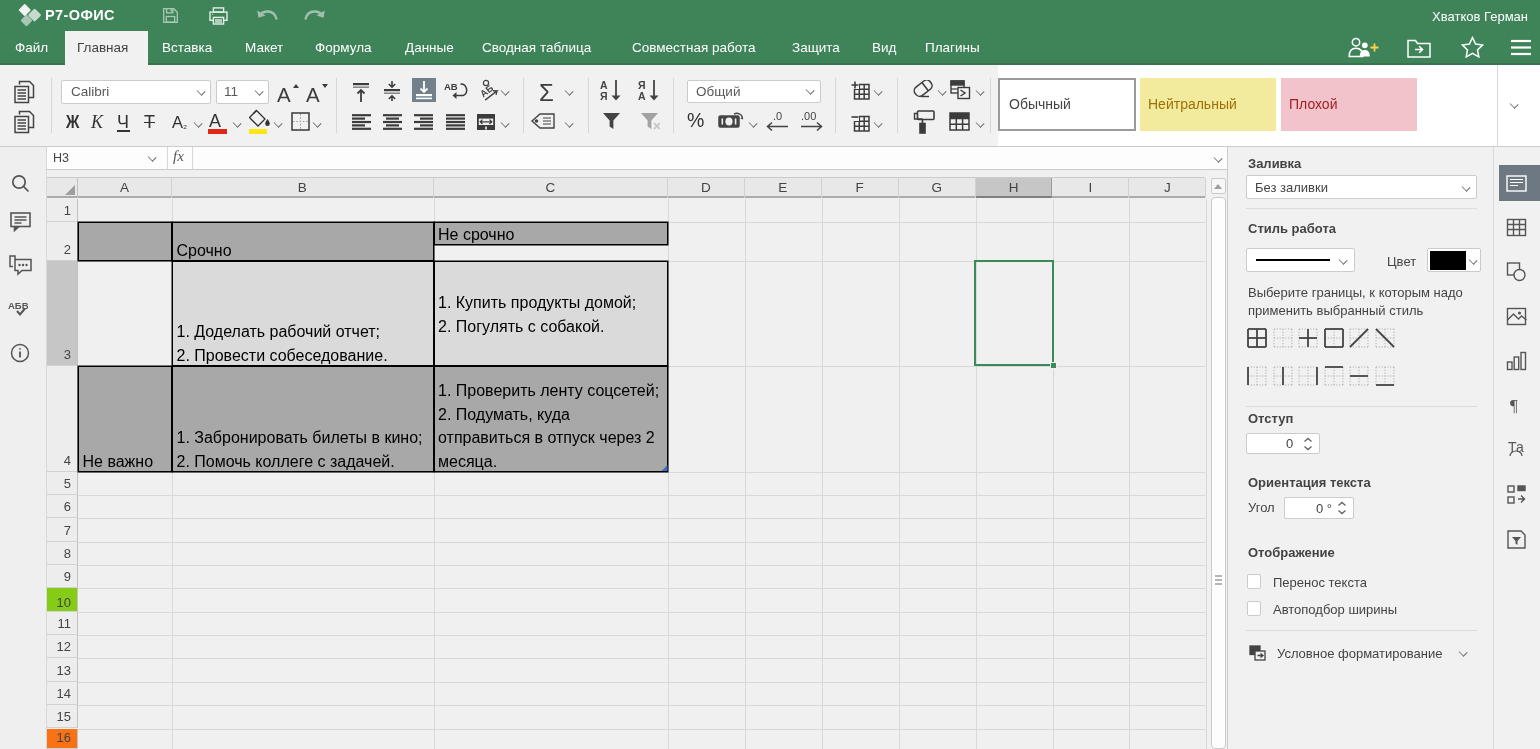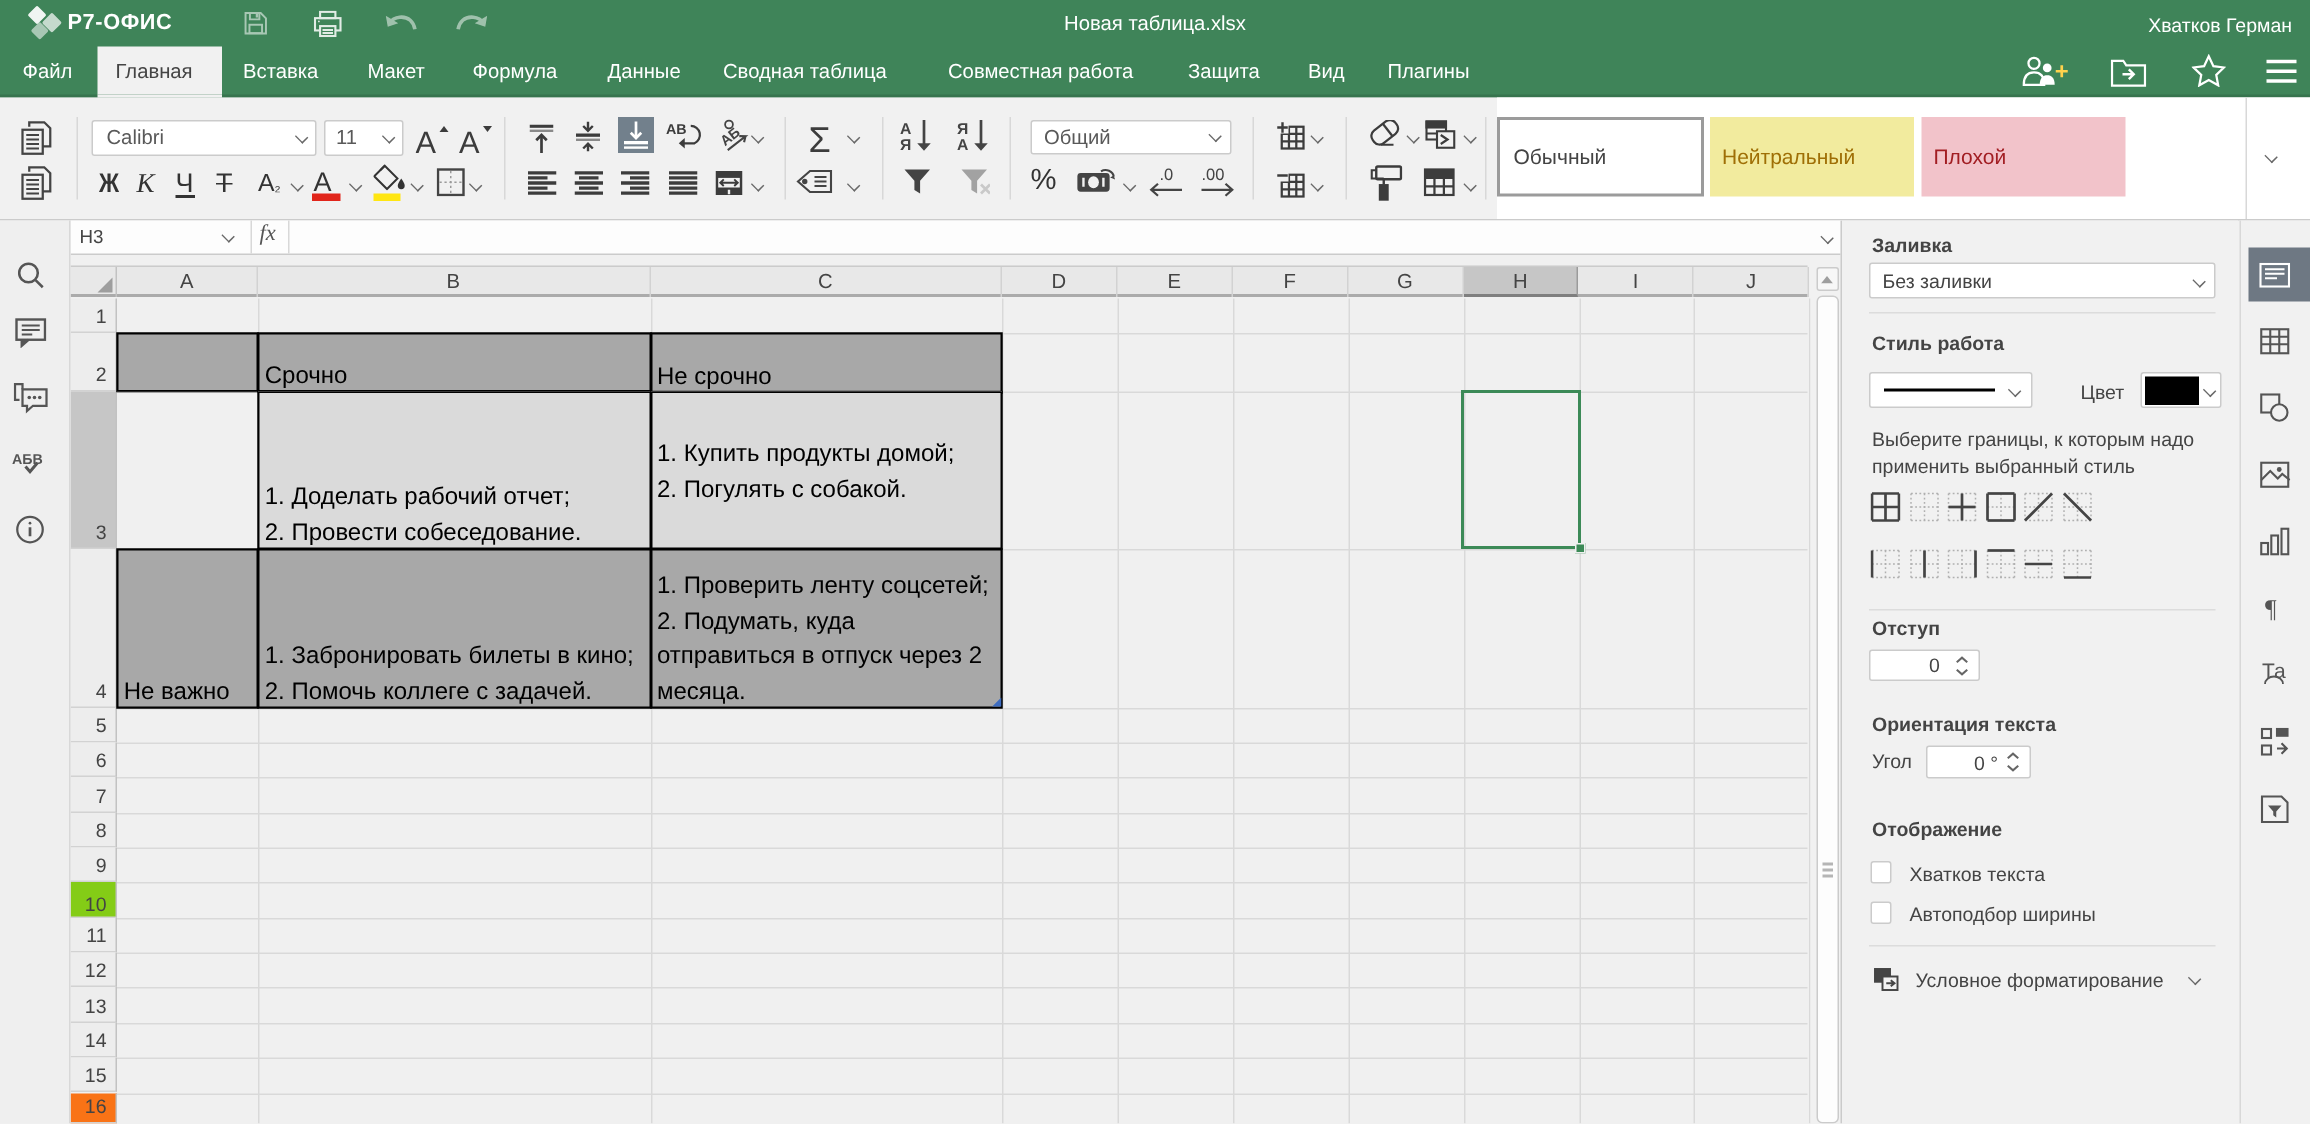--- a/index.html
+++ b/index.html
@@ -37,21 +37,20 @@
       <circle cx="3.6" cy="7.3" r="0.6" fill="#fff" stroke="none"></circle>
     </svg>
 <svg class="ab" style="left:257px;top:9px" width="21" height="13" viewBox="0 0 21 13" fill="none" opacity="0.5">
 <path d="M2.5 6.5 C6 1.5 13 1.5 16.5 4.5 C18.5 6.3 19.3 8.5 19.6 10.5" stroke="#fff" stroke-width="2.4"></path>
 <path d="M0.2 1.5 L1.5 8.8 L8.5 6.5 Z" fill="#fff"></path>
     </svg>
 <svg class="ab" style="left:304px;top:9px" width="21" height="13" viewBox="0 0 21 13" fill="none" opacity="0.5">
 <path d="M18.5 6.5 C15 1.5 8 1.5 4.5 4.5 C2.5 6.3 1.7 8.5 1.4 10.5" stroke="#fff" stroke-width="2.4"></path>
 <path d="M20.8 1.5 L19.5 8.8 L12.5 6.5 Z" fill="#fff"></path>
     </svg>
-<div class="ab" style="left:0;top:8px;width:1540px;text-align:center;color:#fff;font-size:13.5px">Новая таблица.xlsx</div>
 <div class="ab" style="right:12px;top:8.5px;color:#fff;font-size:13px">Хватков Герман</div>
 <div class="ab" style="left:0;top:30px;width:1540px;height:34.5px;background:#3f8459"></div>
 <div class="ab" style="left:65px;top:30.5px;width:83px;height:34px;background:#f1f1f1"></div>
 <div class="ab" style="left:15px;top:40px;color:#fff;font-size:13.5px">Файл</div>
 <div class="ab" style="left:77px;top:40px;color:#444;font-size:13.5px">Главная</div>
 <div class="ab" style="left:162px;top:40px;color:#fff;font-size:13.5px">Вставка</div>
 <div class="ab" style="left:245px;top:40px;color:#fff;font-size:13.5px">Макет</div>
 <div class="ab" style="left:315px;top:40px;color:#fff;font-size:13.5px">Формула</div>
 <div class="ab" style="left:405px;top:40px;color:#fff;font-size:13.5px">Данные</div>
 <div class="ab" style="left:482px;top:40px;color:#fff;font-size:13.5px">Сводная таблица</div>
@@ -381,21 +380,21 @@
 <div class="ab" style="left:47px;top:658.4px;width:31px;height:23.399999999999977px;background:#ededed;border-bottom:1px solid #d2d2d2;border-right:1px solid #c2c2c2;color:#444;font-size:13px;text-align:right;padding-right:6px;display:flex;align-items:flex-end;justify-content:flex-end;padding-bottom:3px">13</div>
 <div class="ab" style="left:47px;top:681.8px;width:31px;height:23.300000000000068px;background:#ededed;border-bottom:1px solid #d2d2d2;border-right:1px solid #c2c2c2;color:#444;font-size:13px;text-align:right;padding-right:6px;display:flex;align-items:flex-end;justify-content:flex-end;padding-bottom:3px">14</div>
 <div class="ab" style="left:47px;top:705.1px;width:31px;height:23.399999999999977px;background:#ededed;border-bottom:1px solid #d2d2d2;border-right:1px solid #c2c2c2;color:#444;font-size:13px;text-align:right;padding-right:6px;display:flex;align-items:flex-end;justify-content:flex-end;padding-bottom:3px">15</div>
 <div class="ab" style="left:47px;top:728.5px;width:31px;height:20.5px;background:#f97316;border-bottom:1px solid #d2d2d2;border-right:1px solid #c2c2c2;color:#444;font-size:13px;text-align:right;padding-right:6px;display:flex;align-items:flex-end;justify-content:flex-end;padding-bottom:3px">16</div>
 <div class="ab" style="left:78px;top:222.3px;width:94px;height:38.7px;background:#a8a8a8;border:1px solid #000;box-shadow:0 0 0 0.5px #000;display:flex;align-items:flex-end;padding:0 3px 0 3.5px;color:#000;font-size:16px;line-height:23.5px;white-space:nowrap;overflow:hidden">
       <span style="margin-bottom:-2.5px"></span>
     </div>
 <div class="ab" style="left:172px;top:222.3px;width:261.5px;height:38.7px;background:#a8a8a8;border:1px solid #000;box-shadow:0 0 0 0.5px #000;display:flex;align-items:flex-end;padding:0 3px 0 3.5px;color:#000;font-size:16px;line-height:23.5px;white-space:nowrap;overflow:hidden">
       <span style="margin-bottom:-2.5px">Срочно</span>
     </div>
-<div class="ab" style="left:433.5px;top:222.3px;width:234.5px;height:40px;background:#a8a8a8;border:1px solid #000;box-shadow:0 0 0 0.5px #000;display:flex;align-items:flex-end;padding:0 3px 0 3.5px;color:#000;font-size:16px;line-height:23.5px;white-space:nowrap;overflow:hidden">
+<div class="ab" style="left:433.5px;top:222.3px;width:234.5px;height:23px;background:#a8a8a8;border:1px solid #000;box-shadow:0 0 0 0.5px #000;display:flex;align-items:flex-end;padding:0 3px 0 3.5px;color:#000;font-size:16px;line-height:23.5px;white-space:nowrap;overflow:hidden">
       <span style="margin-bottom:-2.5px">Не срочно</span>
     </div>
 <div class="ab" style="left:172px;top:261px;width:261.5px;height:104.5px;background:#dadada;border:1px solid #000;box-shadow:0 0 0 0.5px #000;display:flex;align-items:flex-end;padding:0 3px 0 3.5px;color:#000;font-size:16px;line-height:23.5px;white-space:nowrap;overflow:hidden">
       <span style="margin-bottom:-2.5px">1. Доделать рабочий отчет;<br>2. Провести собеседование.</span>
     </div>
 <div class="ab" style="left:433.5px;top:261px;width:234.5px;height:104.5px;background:#dadada;border:1px solid #000;box-shadow:0 0 0 0.5px #000;display:flex;align-items:center;padding:0 3px 0 3.5px;color:#000;font-size:16px;line-height:23.5px;white-space:nowrap;overflow:hidden">
       <span style="margin-bottom:-2.5px">1. Купить продукты домой;<br>2. Погулять с собакой.</span>
     </div>
 <div class="ab" style="left:78px;top:365.5px;width:94px;height:106.1px;background:#a8a8a8;border:1px solid #000;box-shadow:0 0 0 0.5px #000;display:flex;align-items:flex-end;padding:0 3px 0 3.5px;color:#000;font-size:16px;line-height:23.5px;white-space:nowrap;overflow:hidden">
       <span style="margin-bottom:-2.5px">Не важно</span>
@@ -573,21 +572,21 @@
 <div class="lblb" style="left:1248px;top:475px">Ориентация текста</div>
 <div class="lbl" style="left:1248px;top:500px">Угол</div>
 <div class="ab" style="left:1284px;top:497px;width:70px;height:22px;background:#fff;border:1px solid #cbcbcb;border-radius:2px"></div>
 <div class="ab lbl" style="left:1316px;top:500.5px">0 °</div>
 <svg class="ab" style="left:1337px;top:501px" width="10" height="14" viewBox="0 0 10 14" fill="none" stroke="#666" stroke-width="1.4">
       <path d="M1.5 4.5 L5 1.5 L8.5 4.5"></path>
       <path d="M1.5 9.5 L5 12.5 L8.5 9.5"></path>
     </svg>
 <div class="lblb" style="left:1248px;top:545px">Отображение</div>
 <div class="ab" style="left:1246.5px;top:574px;width:14.5px;height:14.5px;background:#fff;border:1px solid #cbcbcb;border-radius:2px"></div>
-<div class="lbl" style="left:1273px;top:574.5px">Хватков текста</div>
+<div class="lbl" style="left:1273px;top:574.5px">Перенос текста</div>
 <div class="ab" style="left:1246.5px;top:601px;width:14.5px;height:14.5px;background:#fff;border:1px solid #cbcbcb;border-radius:2px"></div>
 <div class="lbl" style="left:1273px;top:601.5px">Автоподбор ширины</div>
 <div class="ab" style="left:1246px;top:630px;width:231px;height:1px;background:#dcdcdc"></div>
 <svg class="ab" style="left:1249px;top:645px" width="17" height="16" viewBox="0 0 17 16">
       <g fill="none" stroke="#444" stroke-width="1.3">
         <rect x="1" y="1" width="10" height="8.5" fill="#444"></rect>
         <rect x="6" y="6" width="10" height="9" fill="#f1f1f1"></rect>
         <path d="M8.5 10.5 h5 M11.5 8.5 l2.5 2 -2.5 2"></path>
       </g>
     </svg>

